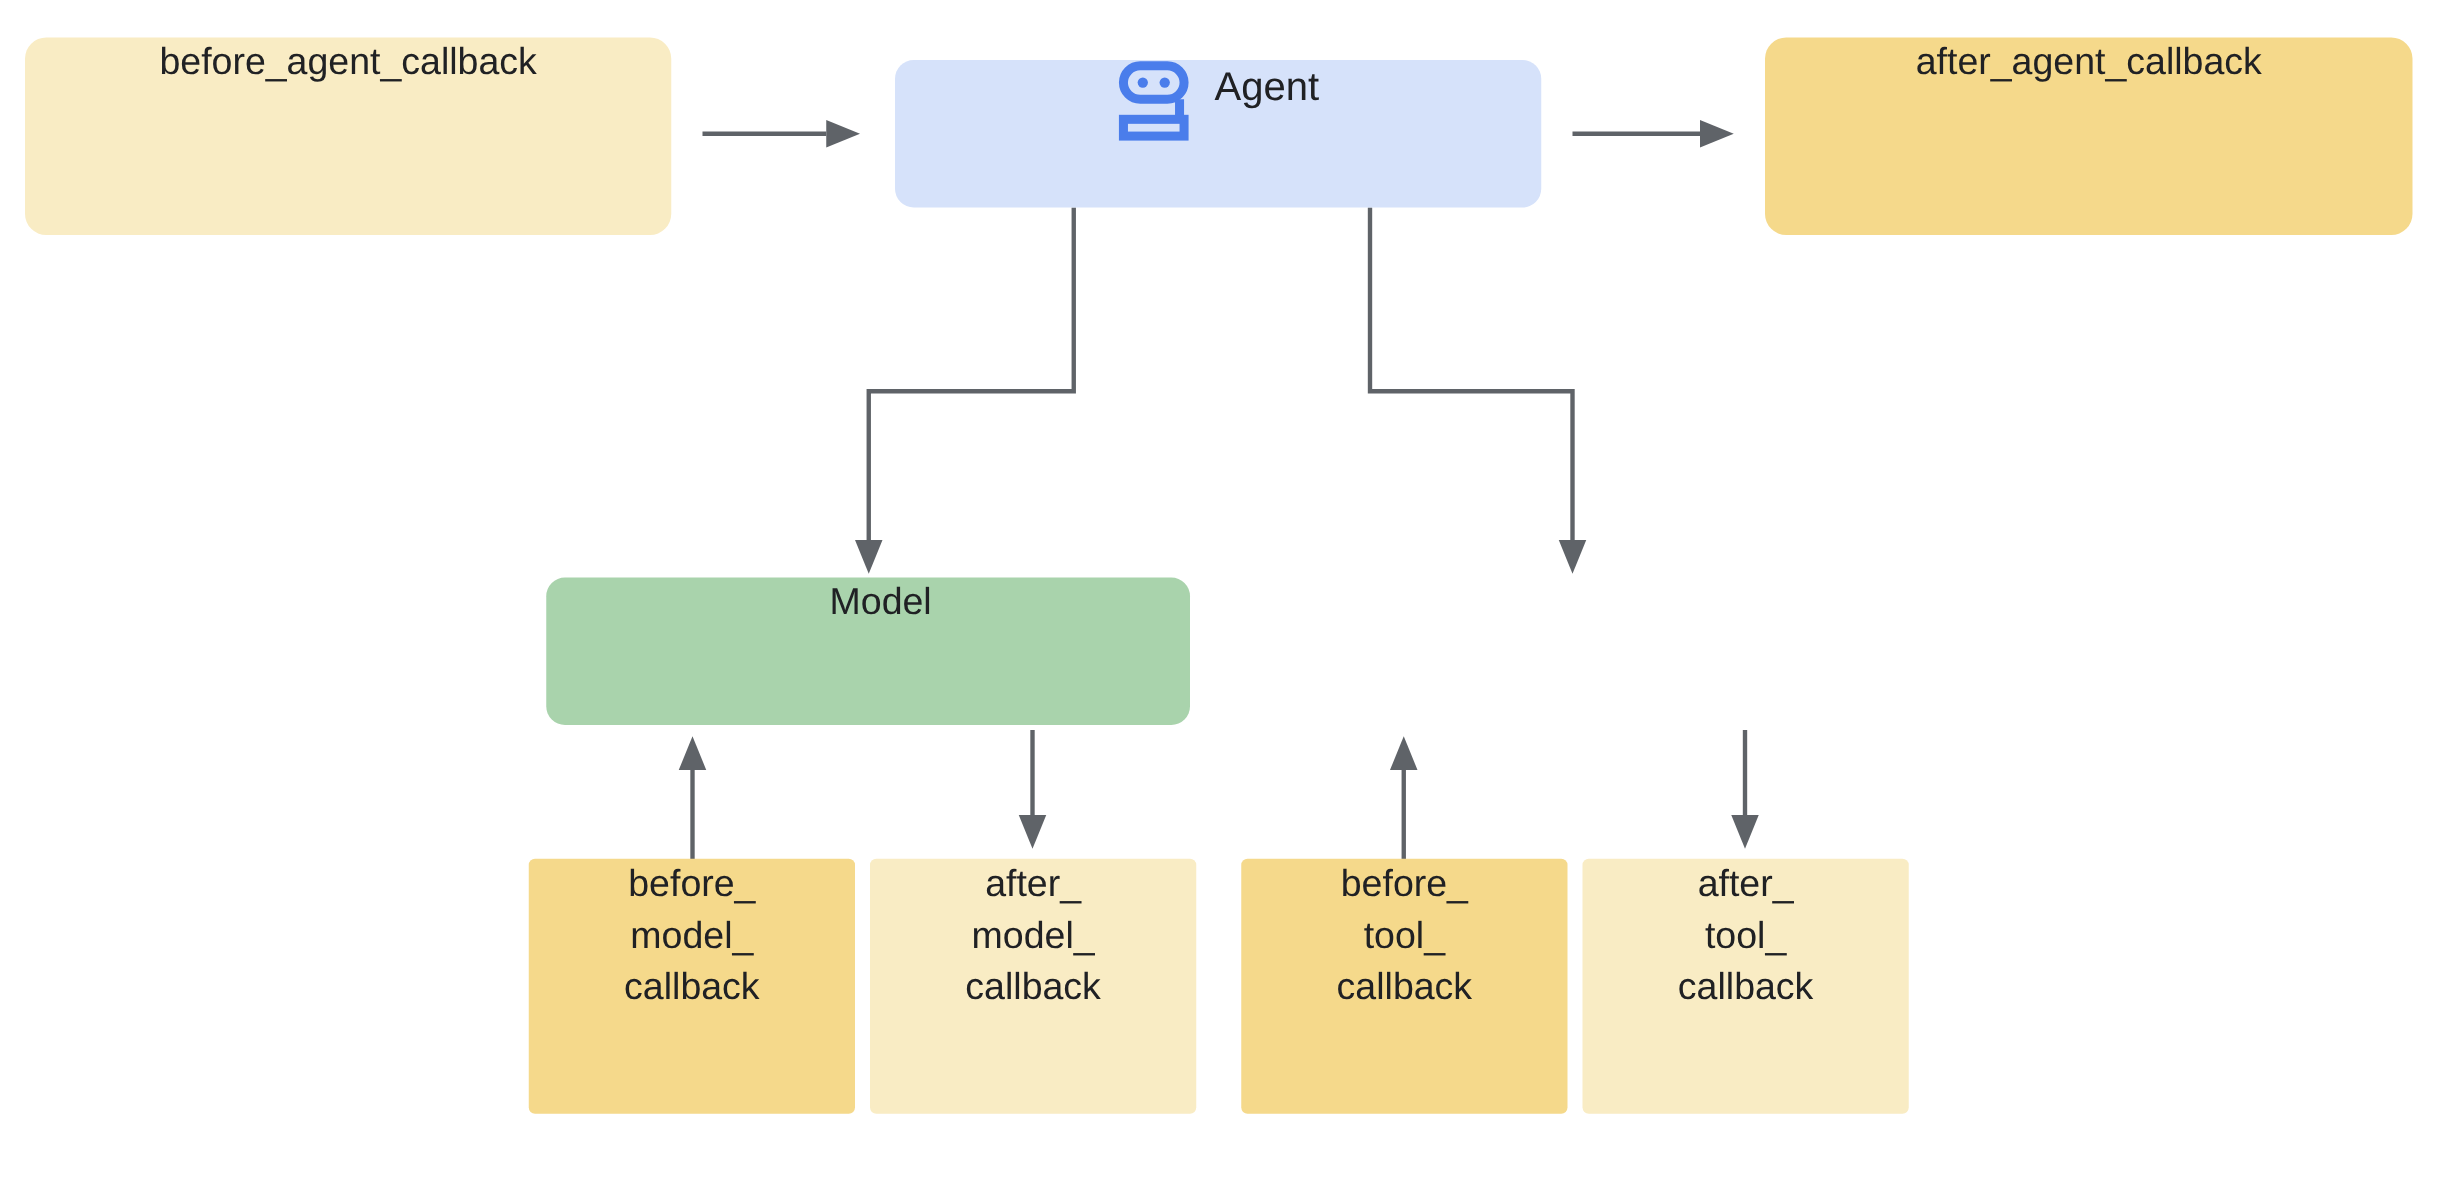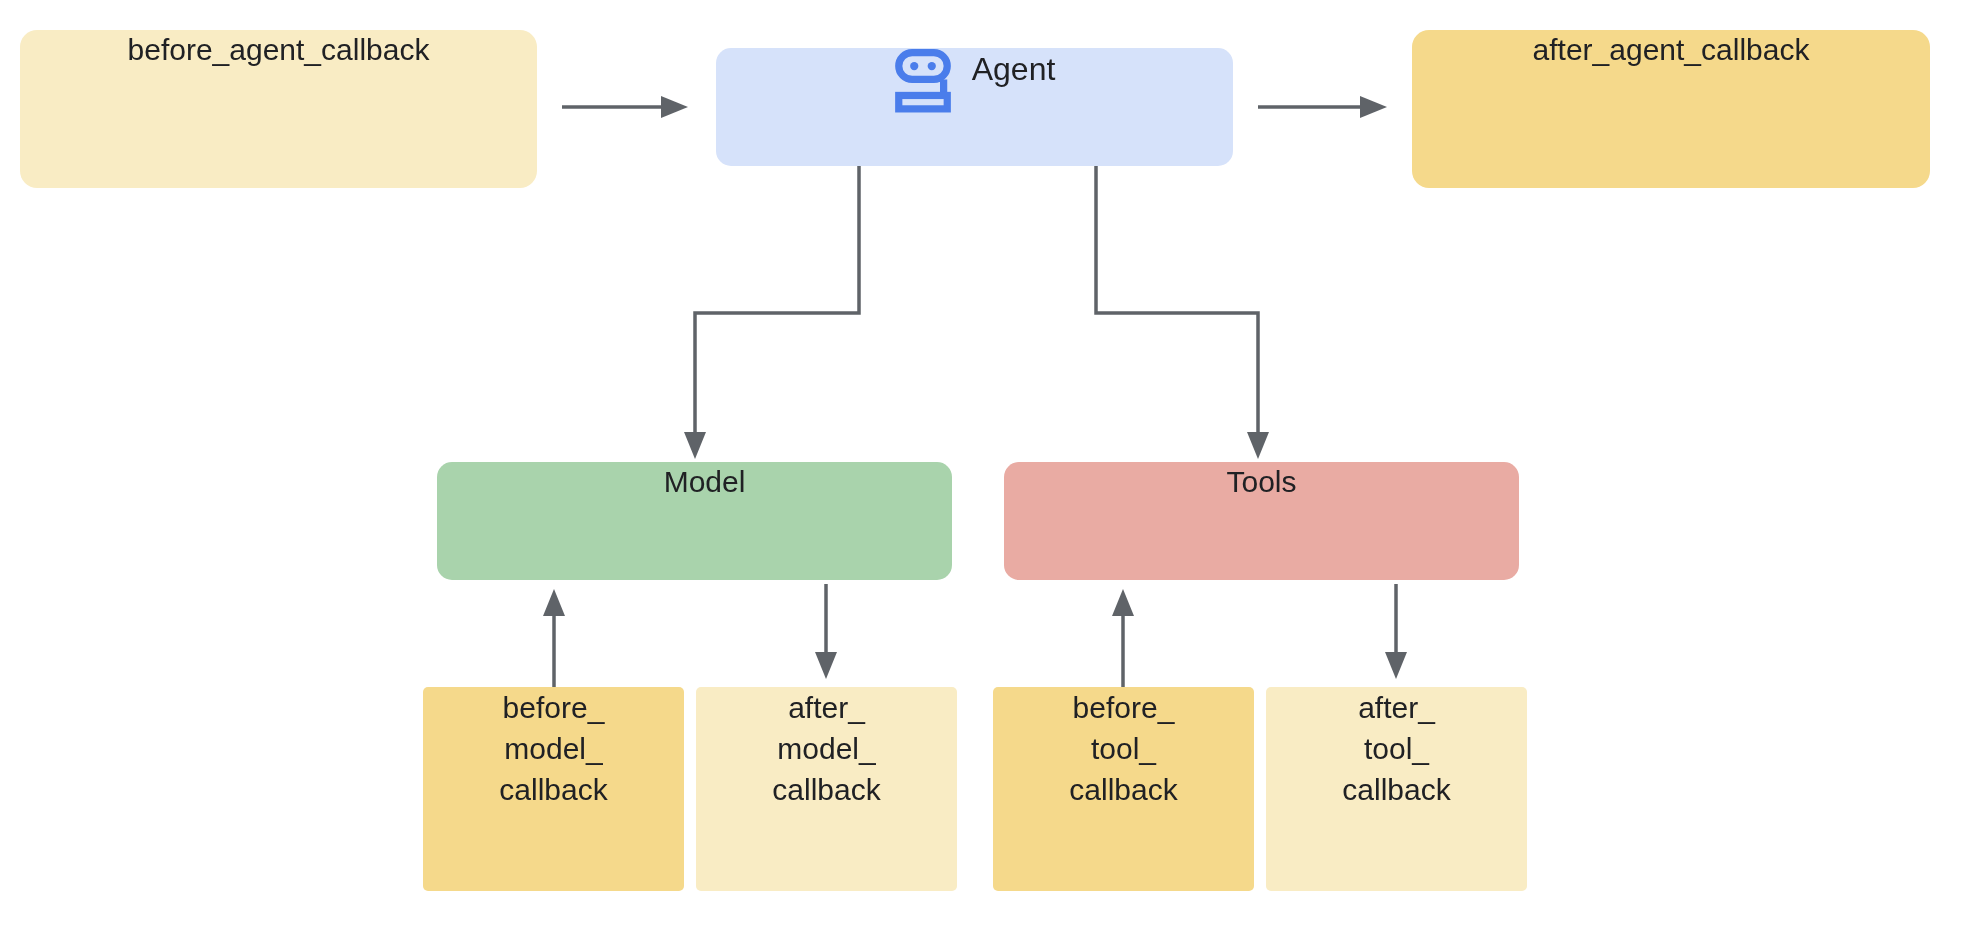--- a/index.html
+++ b/index.html
@@ -143,23 +143,20 @@
   </div>
 
   <div class="node wide fill-dark" style="left:1412px; top:30px; width:518px; height:158px;">
     <span class="node-label">after_agent_callback</span>
   </div>
 
   <div class="node wide fill-green" style="left:437px; top:462px; width:515px; height:118px; border-radius:15px;padding-left:20px;">
     <span class="node-label">Model</span>
   </div>
 
-  <div class="node wide fill-pink" style="left:1004px; top:462px; width:515px; height:118px; border-radius:15px;">
-    <span class="node-label">Tools</span>
-  </div>
 
   <div class="node small fill-dark" style="left:423px; top:687px; width:261px; height:204px;">
     <span class="node-label">before_
 model_
 callback</span>
   </div>
 
   <div class="node small fill-light" style="left:696px; top:687px; width:261px; height:204px;">
     <span class="node-label">after_
 model_

